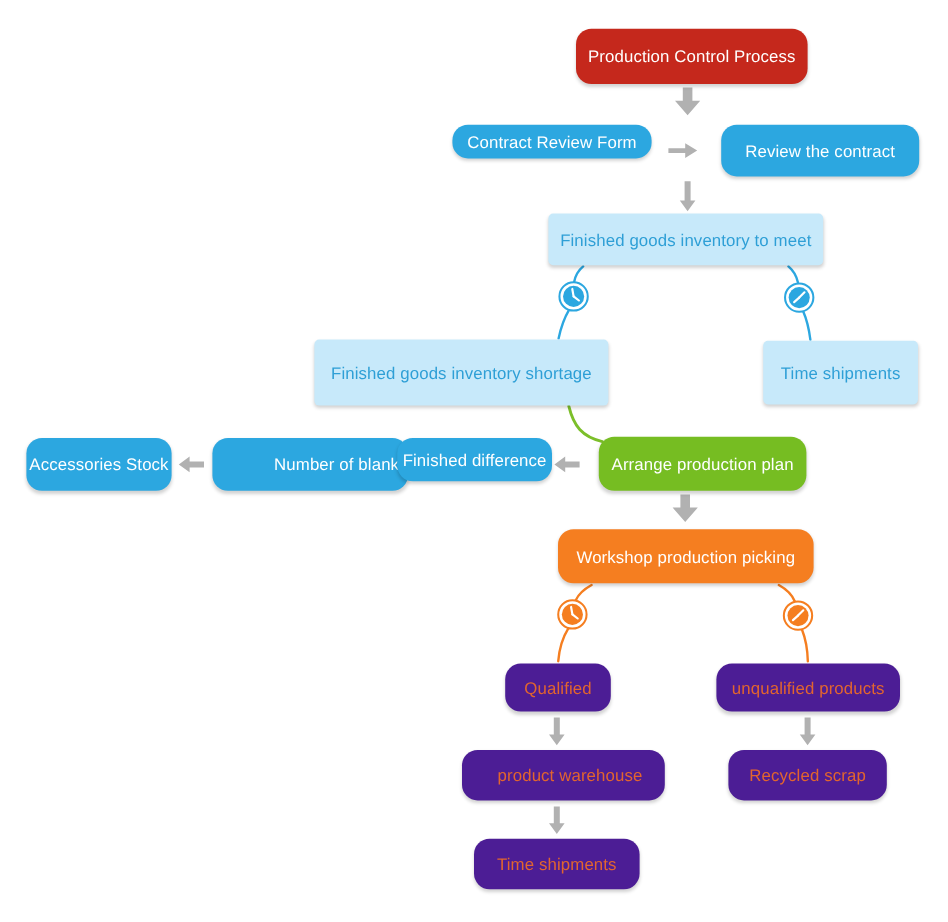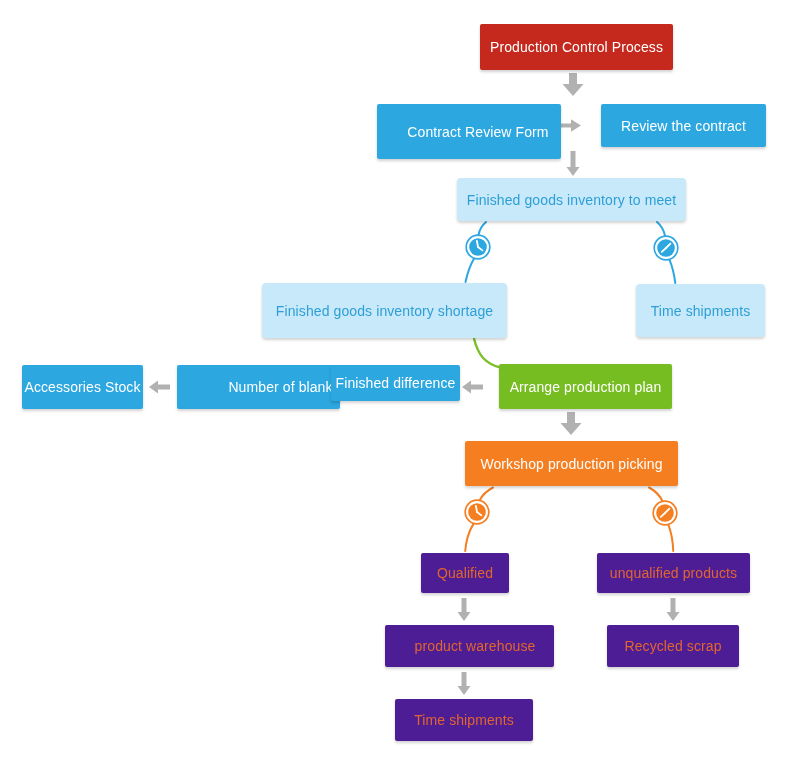--- a/index.html
+++ b/index.html
@@ -7,21 +7,21 @@
     position:relative;
     width:790px;height:768px;
     background:#ffffff;
     font-family:"Liberation Sans", sans-serif;
     overflow:hidden;
   }
   #connector-layer{position:absolute;left:0;top:0;width:790px;height:768px;}
   .node{
     position:absolute;
     display:flex;align-items:center;justify-content:center;
-    border-radius:2px;
+    border-radius:13px;
     font-size:14px;letter-spacing:.1px;
     white-space:nowrap;
     box-shadow:0 2px 3px rgba(0,0,0,.18);
     text-align:center;
   }
   .red{background:#c5281c;color:#ffffff;}
   .blue{background:#2ca7e0;color:#ffffff;}
   .green{background:#76bd22;color:#ffffff;}
   .orange{background:#f57e20;color:#ffffff;}
   .lightblue{background:#c7e9fa;color:#2e9fd6;border-radius:4px;}
@@ -79,21 +79,21 @@
     <g>
       <circle cx="665" cy="513" r="11.8" fill="#ffffff" stroke="#f57e20" stroke-width="1.7"></circle>
       <circle cx="665" cy="513" r="8.8" fill="#f57e20"></circle>
       <line x1="665" y1="513" x2="669.4" y2="508.6" stroke="#ffffff" stroke-width="1.8" stroke-linecap="round"></line>
       <line x1="665" y1="513" x2="660.8" y2="516.8" stroke="#ffffff" stroke-width="1.8" stroke-linecap="round"></line>
     </g>
   </svg>
 
   <div class="node red" style="left:480px;top:24px;width:193px;height:46px;">Production Control Process</div>
 
-  <div class="node blue" style="left:377px;top:104px;width:166px;height:55px;padding-left:18px;">Contract Review Form</div>
+  <div class="node blue" style="left:377px;top:104px;width:166px;height:28px;">Contract Review Form</div>
 
   <div class="node blue" style="left:601px;top:104px;width:165px;height:43px;">Review the contract</div>
 
   <div class="node lightblue" style="left:457px;top:178px;width:229px;height:43px;">Finished goods inventory to meet</div>
 
   <div class="node lightblue" style="left:262px;top:283px;width:245px;height:55px;">Finished goods inventory shortage</div>
 
   <div class="node lightblue" style="left:636px;top:284px;width:129px;height:53px;">Time shipments</div>
 
   <div class="node blue" style="left:22px;top:365px;width:121px;height:44px;">Accessories Stock</div>

